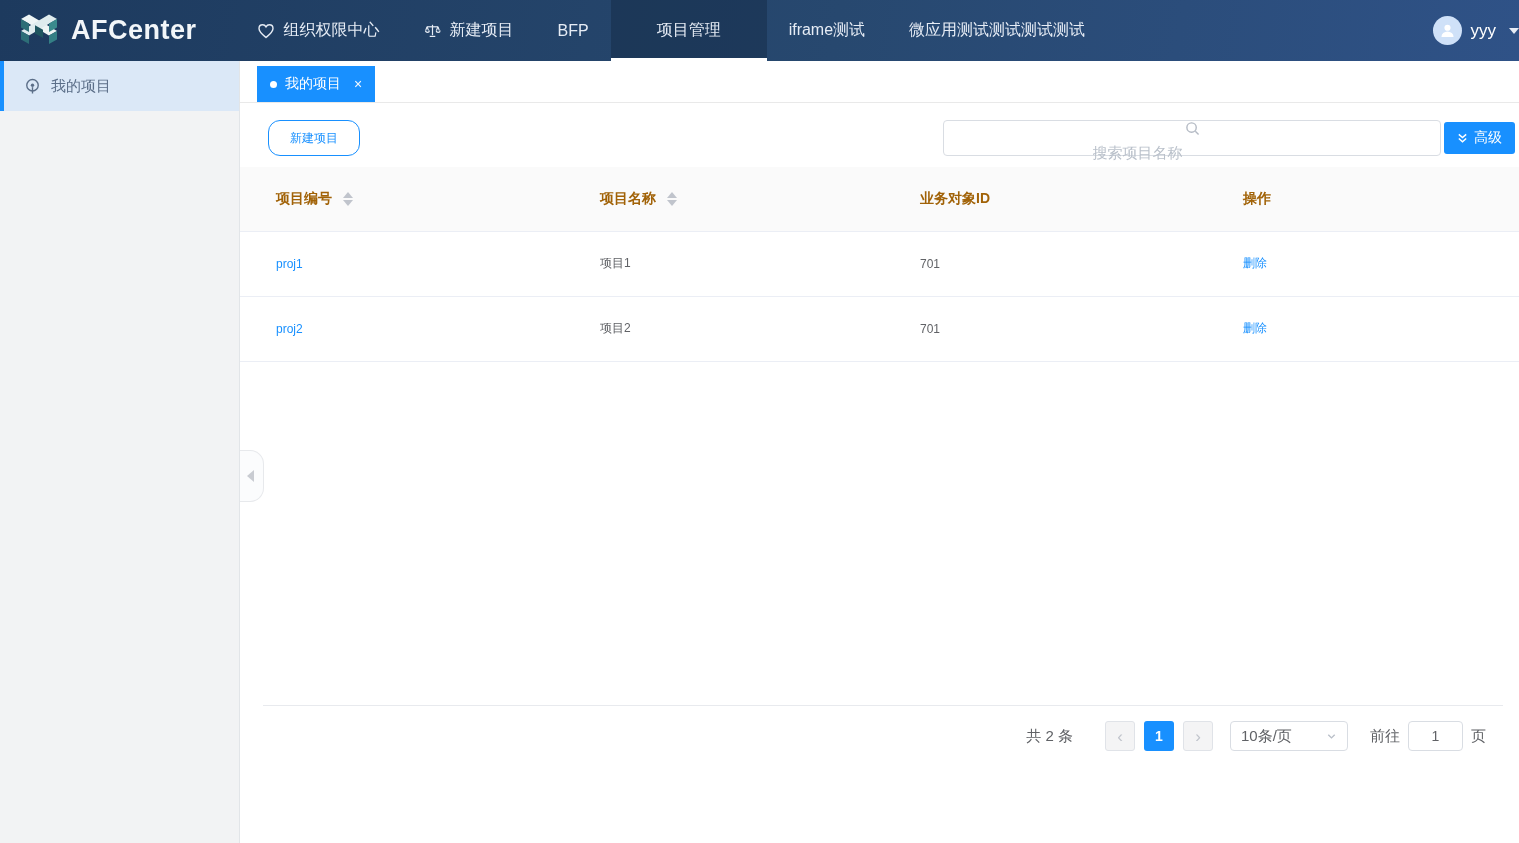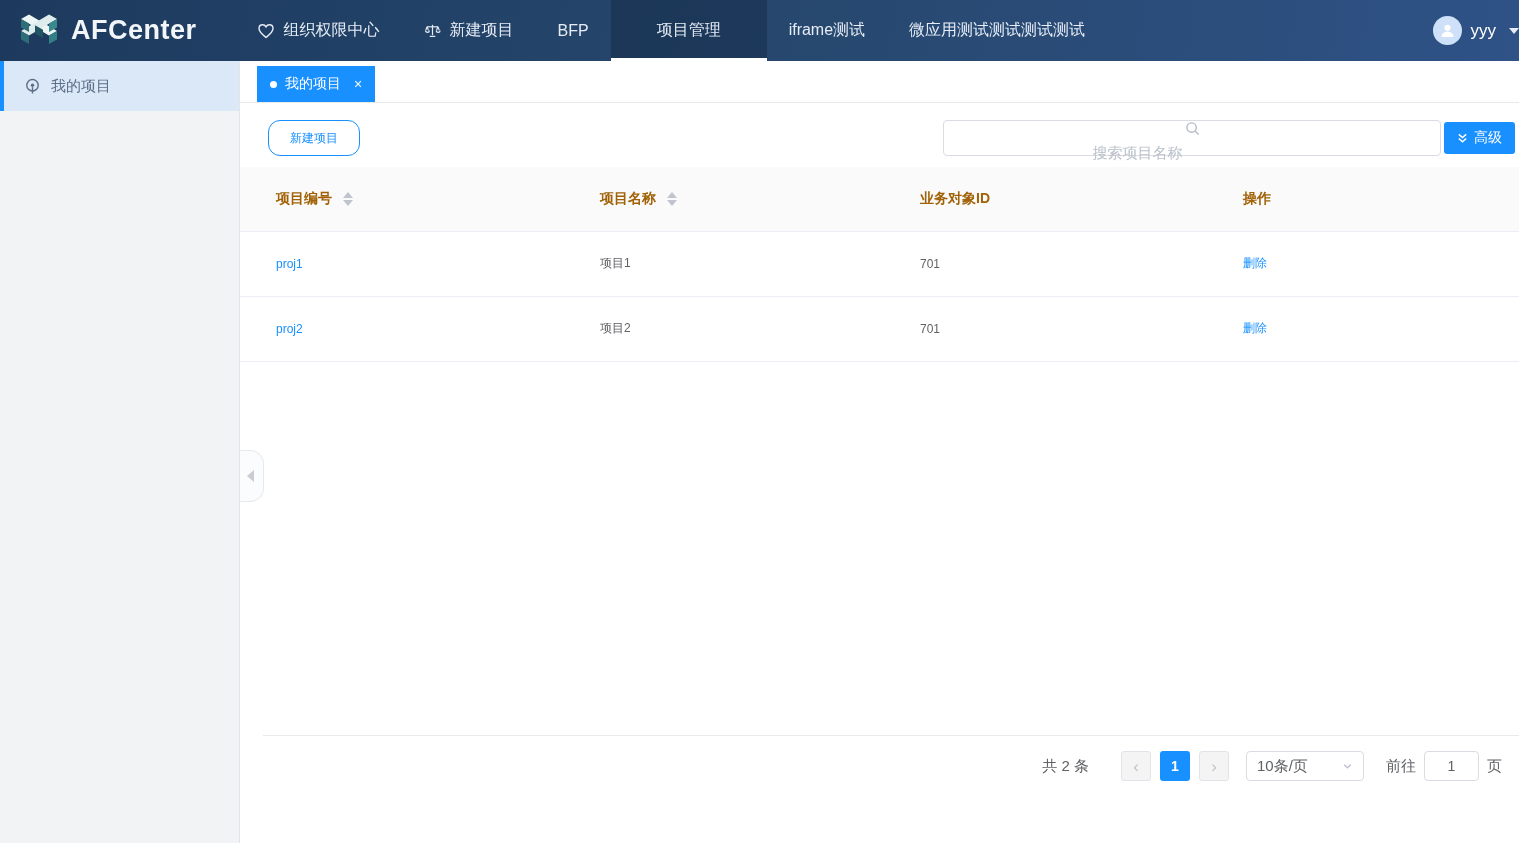--- a/index.html
+++ b/index.html
@@ -125,21 +125,21 @@
     height: 65px; padding-left: 36px;
     font-size: 12px; color: #606266;
     border-bottom: 1px solid #ebeef5;
   }
   .link { color: #1890ff; cursor: pointer; }
   .sort-caret { display: inline-flex; flex-direction: column; gap: 2px; margin-left: 7px; vertical-align: middle; }
   .caret-up { width: 0; height: 0; border-left: 5px solid transparent; border-right: 5px solid transparent; border-bottom: 6px solid #c0c4cc; cursor: pointer; }
   .caret-down { width: 0; height: 0; border-left: 5px solid transparent; border-right: 5px solid transparent; border-top: 6px solid #c0c4cc; cursor: pointer; }
 
   
-  .footer { position: absolute; left: 0; right: 0; bottom: 0; height: 108px; background: #fff; }
+  .footer { position: absolute; left: 0; right: 16px; bottom: 0; height: 138px; background: #fff; }
   .footer-line { margin-left: 23px; border-top: 1px solid #e8eaee; }
   .pagination {
     display: flex; align-items: center; justify-content: flex-end;
     padding: 15px 17px 0 0; font-size: 15px; color: #606266;
   }
   .pg-total { margin-right: 23px; }
   .pg-btn {
     width: 30px; height: 30px; margin: 0 9px;
     background: #f4f4f5; border: 1px solid #e0e3e8; border-radius: 3px;
     display: flex; align-items: center; justify-content: center;

